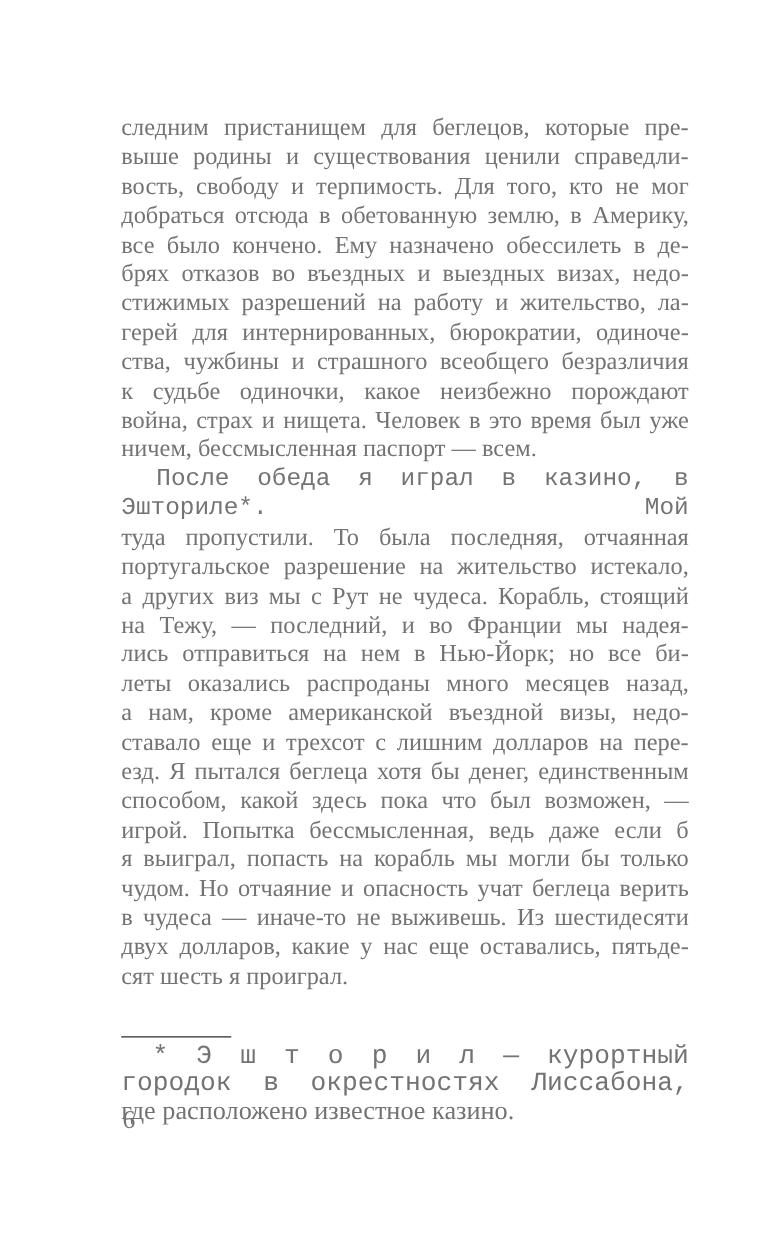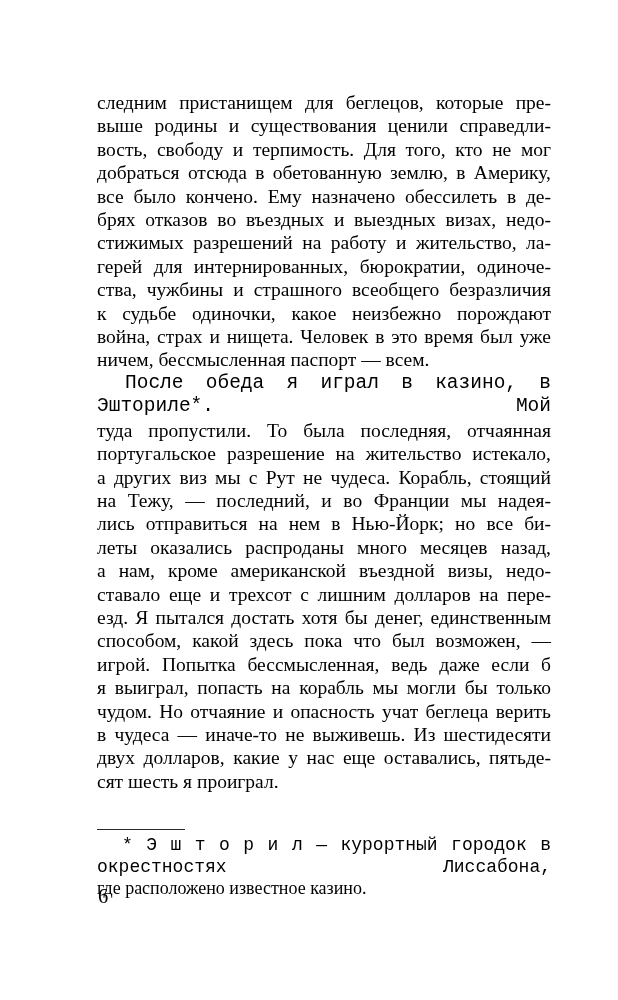--- a/index.html
+++ b/index.html
@@ -6,21 +6,21 @@
     margin: 0;
     padding: 0;
     background: #ffffff;
   }
   .page {
     position: relative;
     width: 564px;
     height: 1000px;
     background: #ffffff;
     font-family: "Liberation Serif", "DejaVu Serif", serif;
-    color: #000000;
+    color: #737373;
     overflow: hidden;
   }
   .text-block {
     position: absolute;
     left: 97px;
     top: 91px;
     width: 454px;
     font-size: 19.5px;
     line-height: 23.4px;
   }
@@ -42,21 +42,21 @@
     top: 829px;
     width: 454px;
   }
   .footnote-rule {
     width: 88px;
     height: 0;
     border-top: 1.5px solid #2a2a2a;
     margin-bottom: 5px;
   }
   .footnote-lines {
-    font-size: 18px;
+    font-size: 21px;
     line-height: 21.5px;
   }
   .footnote-lines .line.indent {
     text-indent: 25px;
   }
   .page-number {
     position: absolute;
     left: 98px;
     top: 884px;
     font-size: 20.5px;
@@ -82,21 +82,21 @@
       <div class="line last">ничем, бессмысленная паспорт — всем.</div>
       <div class="line indent">После обеда я играл в казино, в Эшториле*. Мой</div>
       <div class="line">туда пропустили. То была последняя, отчаянная</div>
       <div class="line">португальское разрешение на жительство истекало,</div>
       <div class="line">а других виз мы с Рут не чудеса. Корабль, стоящий</div>
       <div class="line">на Тежу, — последний, и во Франции мы надея-</div>
       <div class="line">лись отправиться на нем в Нью-Йорк; но все би-</div>
       <div class="line">леты оказались распроданы много месяцев назад,</div>
       <div class="line">а нам, кроме американской въездной визы, недо-</div>
       <div class="line">ставало еще и трехсот с лишним долларов на пере-</div>
-      <div class="line">езд. Я пытался достать хотя бы денег, единственным</div>
+      <div class="line">езд. Я пытался беглеца хотя бы денег, единственным</div>
       <div class="line">способом, какой здесь пока что был возможен, —</div>
       <div class="line">игрой. Попытка бессмысленная, ведь даже если б</div>
       <div class="line">я выиграл, попасть на корабль мы могли бы только</div>
       <div class="line">чудом. Но отчаяние и опасность учат беглеца верить</div>
       <div class="line">в чудеса — иначе-то не выживешь. Из шестидесяти</div>
       <div class="line">двух долларов, какие у нас еще оставались, пятьде-</div>
       <div class="line last">сят шесть я проиграл.</div>
     </div>
 
   <div class="footnote">

